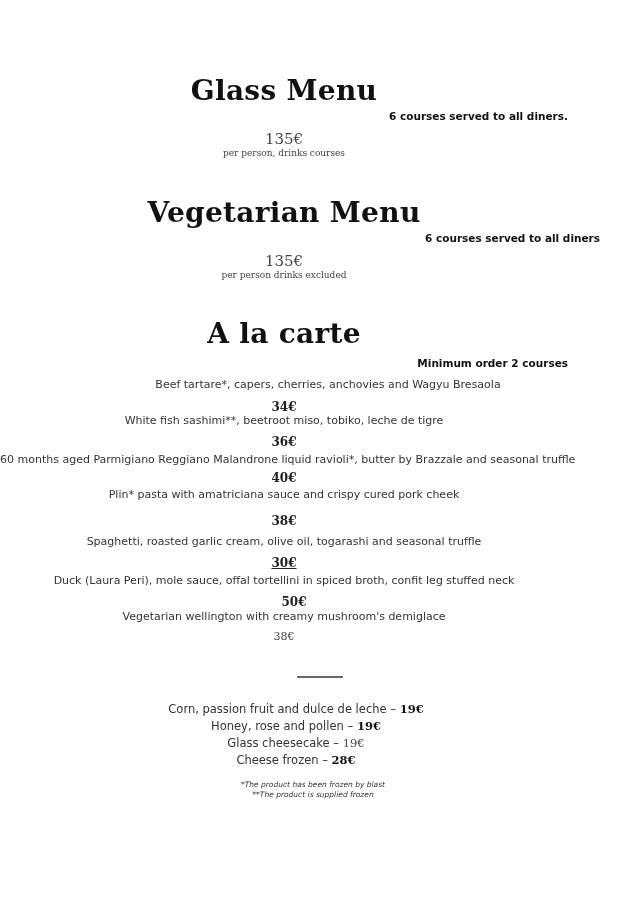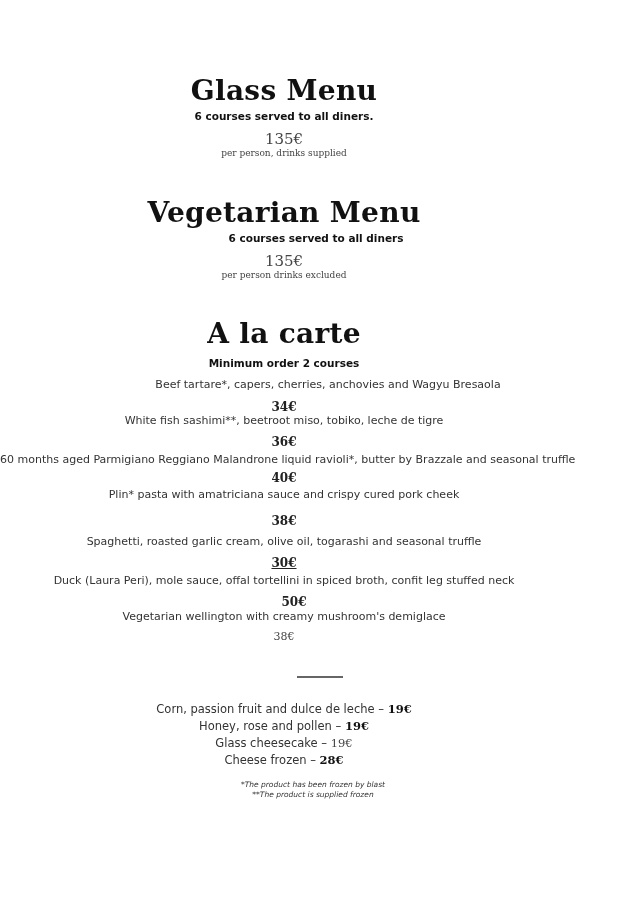--- a/index.html
+++ b/index.html
@@ -1,37 +1,37 @@
 <!DOCTYPE html>
 <html><head>
   <meta charset="utf-8">
   <style>
     html, body { margin: 0; padding: 0; background: #ffffff; }
     body { width: 640px; height: 905px; position: relative; overflow: hidden; color: #222; }
     .c { position: absolute; left: 0; width: 568px; text-align: center; white-space: nowrap; }
     .title { font-family: "DejaVu Serif", serif; font-weight: bold; font-size: 28px; color: #111; letter-spacing: 0.3px; }
-    .sub { font-family: "DejaVu Sans", sans-serif; font-weight: bold; font-size: 10.5px; color: #111; }
+    .sub { font-family: "DejaVu Sans", sans-serif; font-weight: bold; font-size: 10.5px; color: #111; text-align: right; }
     .price-s { font-family: "DejaVu Serif", serif; font-size: 15px; color: #444; }
     .note { font-family: "DejaVu Serif", serif; font-size: 9px; color: #444; }
     .dish { font-family: "DejaVu Sans", sans-serif; font-size: 11px; color: #333; }
     .price { font-family: "DejaVu Serif", serif; font-weight: bold; font-size: 12px; color: #222; }
     .price-light { font-family: "DejaVu Serif", serif; font-size: 11px; color: #444; }
     .divider { position: absolute; left: 297px; top: 676px; width: 46px; height: 1.5px; background: #666; }
-    .dessert { font-family: "DejaVu Sans", sans-serif; font-size: 11.5px; color: #333; }
+    .dessert { font-family: "DejaVu Sans", sans-serif; font-size: 11.5px; color: #333; padding-left: 12px; }
     .dessert b { font-family: "DejaVu Serif", serif; font-weight: bold; color: #111; }
     .dessert .plain { font-family: "DejaVu Serif", serif; font-weight: normal; color: #444; }
     .foot { font-family: "DejaVu Sans", sans-serif; font-style: italic; font-size: 7.5px; color: #333; margin-left: 29px; }
   </style>
 </head>
 <body>
 
 <div class="c title" style="top:74px;">Glass Menu</div>
 <div class="c sub" style="top:110px;">6 courses served to all diners.</div>
 <div class="c price-s" style="top:130px;">135€</div>
-<div class="c note" style="top:148px;">per person, drinks supplied</div>
+<div class="c note" style="top:148px;">per person, drinks courses</div>
 
 <div class="c title" style="top:196px;">Vegetarian Menu</div>
 <div class="c sub" style="top:232px;padding-left:32px;">6 courses served to all diners</div>
 <div class="c price-s" style="top:252px;">135€</div>
 <div class="c note" style="top:270px;">per person drinks excluded</div>
 
 <div class="c title" style="top:317px;">A la carte</div>
 <div class="c sub" style="top:357px;">Minimum order 2 courses</div>
 
 <div class="c dish" style="top:378px;padding-left:44px;">Beef tartare*, capers, cherries, anchovies and Wagyu Bresaola</div>

